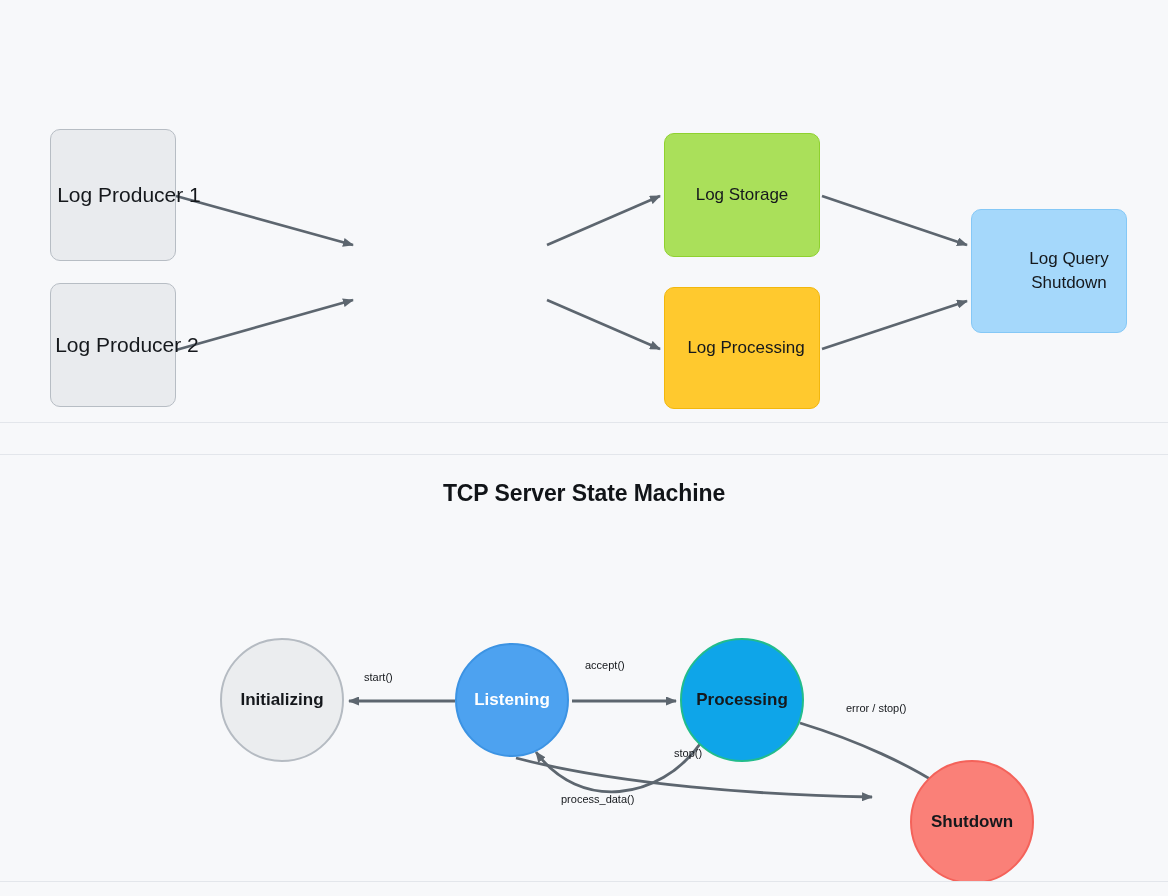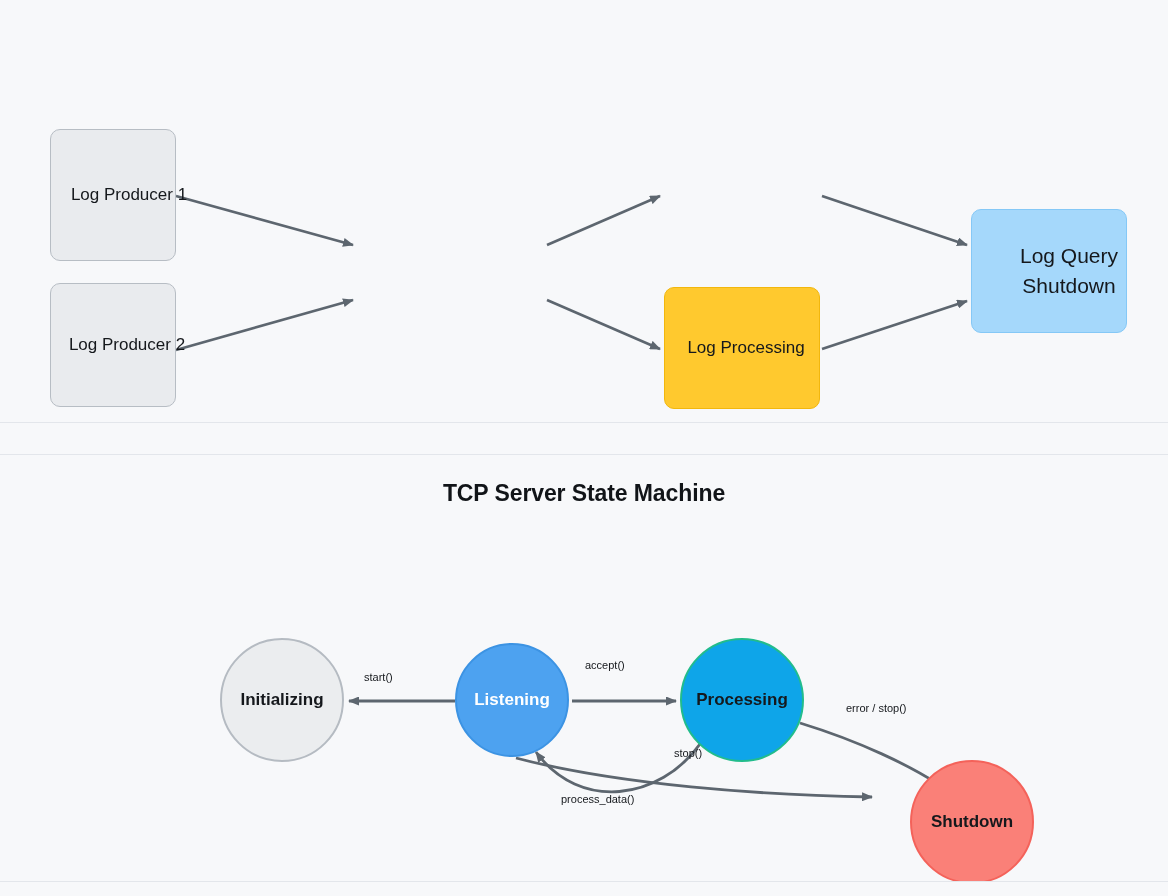--- a/index.html
+++ b/index.html
@@ -113,21 +113,21 @@
   .box-processing {
     background: #ffc92e;
     border-color: #f2b70d;
     color: #15181c;
     font-size: 17px;
   }
   .box-query {
     background: #a5d8fb;
     border-color: #85c8f6;
     color: #15181c;
-    font-size: 21px;
+    font-size: 17px;
     white-space: normal;
     padding-left: 40px;
   }
 
   
   .state-node {
     position: absolute;
     box-sizing: border-box;
     border-radius: 50%;
     border: 2px solid;
@@ -160,21 +160,21 @@
   }
 
   .edge-label {
     position: absolute;
     font-size: 11px;
     color: #15181c;
     white-space: nowrap;
   }
   .arch-overflow-label {
     position: absolute;
-    font-size: 17px;
+    font-size: 21px;
     color: #15181c;
     white-space: nowrap;
   }
 </style>
 </head>
 <body>
 
 <section class="panel" id="arch-panel">
 
 
@@ -198,20 +198,23 @@
 
     <div class="node-box box-producer" style="left:50px; top:129px; width:126px; height:132px;">
       <span class="arch-overflow-label node-label" style="left:-2px; top:50%; transform:translateY(-50%); width:160px;">Log Producer 1</span>
     </div>
 
     <div class="node-box box-producer" style="left:50px; top:283px; width:126px; height:124px;">
       <span class="arch-overflow-label node-label" style="left:-4px; top:50%; transform:translateY(-50%); width:160px;">Log Producer 2</span>
     </div>
 
 
+    <div class="node-box box-storage" style="left:664px; top:133px; width:156px; height:124px;">
+      <span class="node-label">Log Storage</span>
+    </div>
 
     <div class="node-box box-processing" style="left:664px; top:287px; width:156px; height:122px;">
       <span class="node-label" style="position:relative; left:4px;">Log Processing</span>
     </div>
 
     <div class="node-box box-query" style="left:971px; top:209px; width:156px; height:124px; flex-direction:column;">
       <span class="node-label">Log Query</span>
       <span class="node-label">Shutdown</span>
     </div>
 

